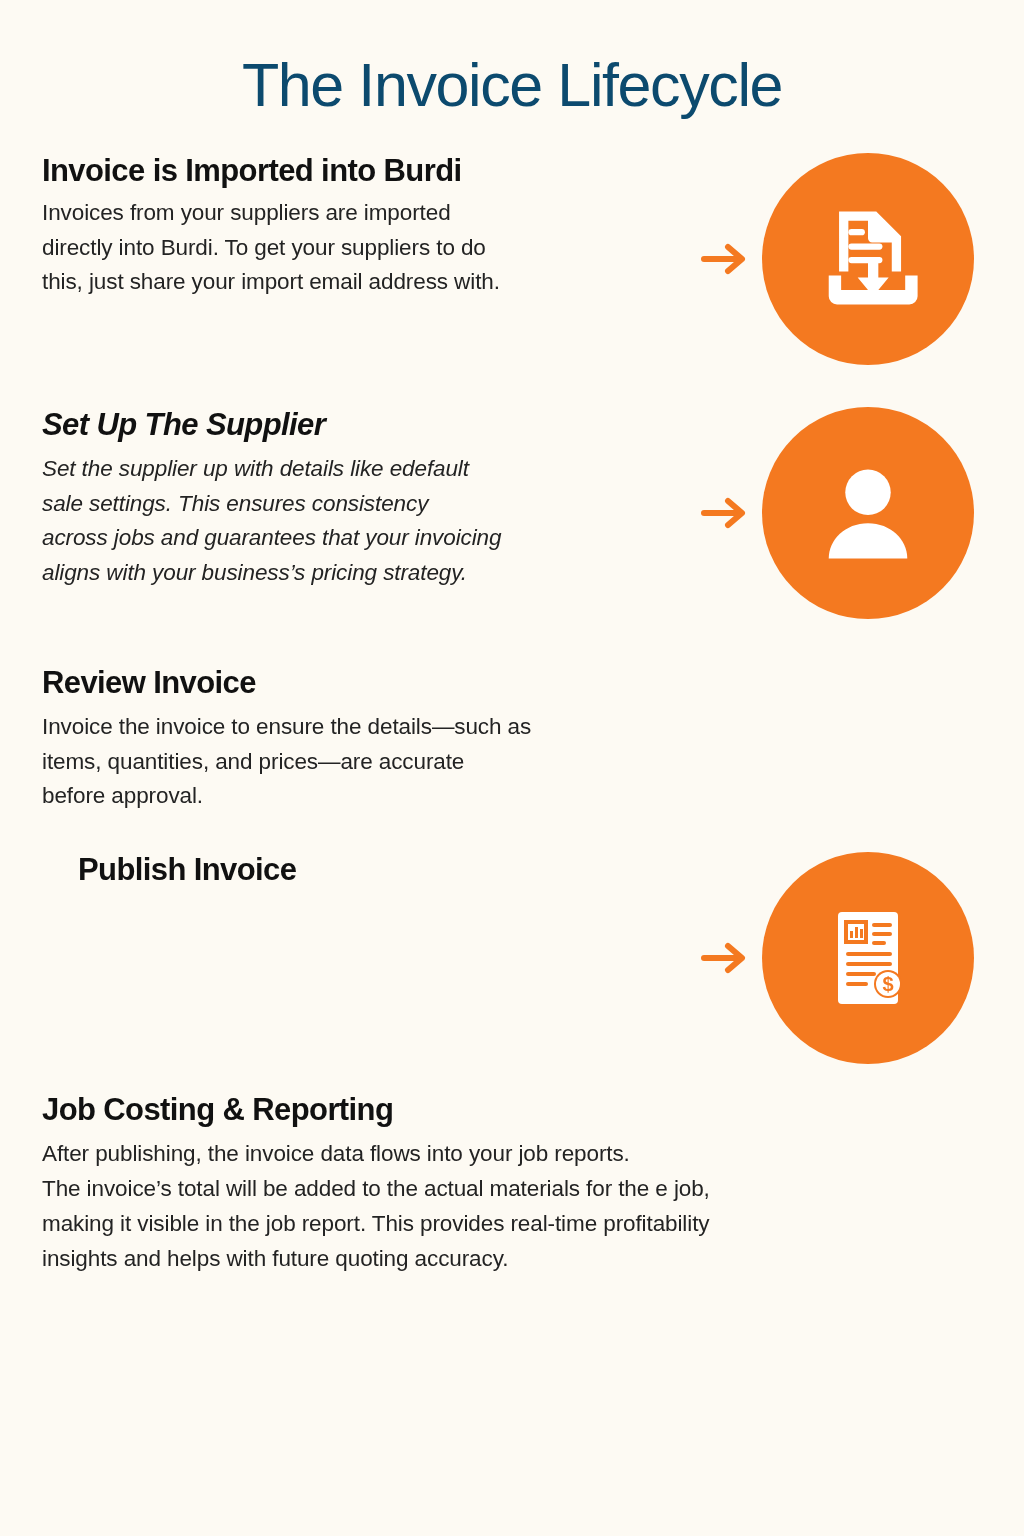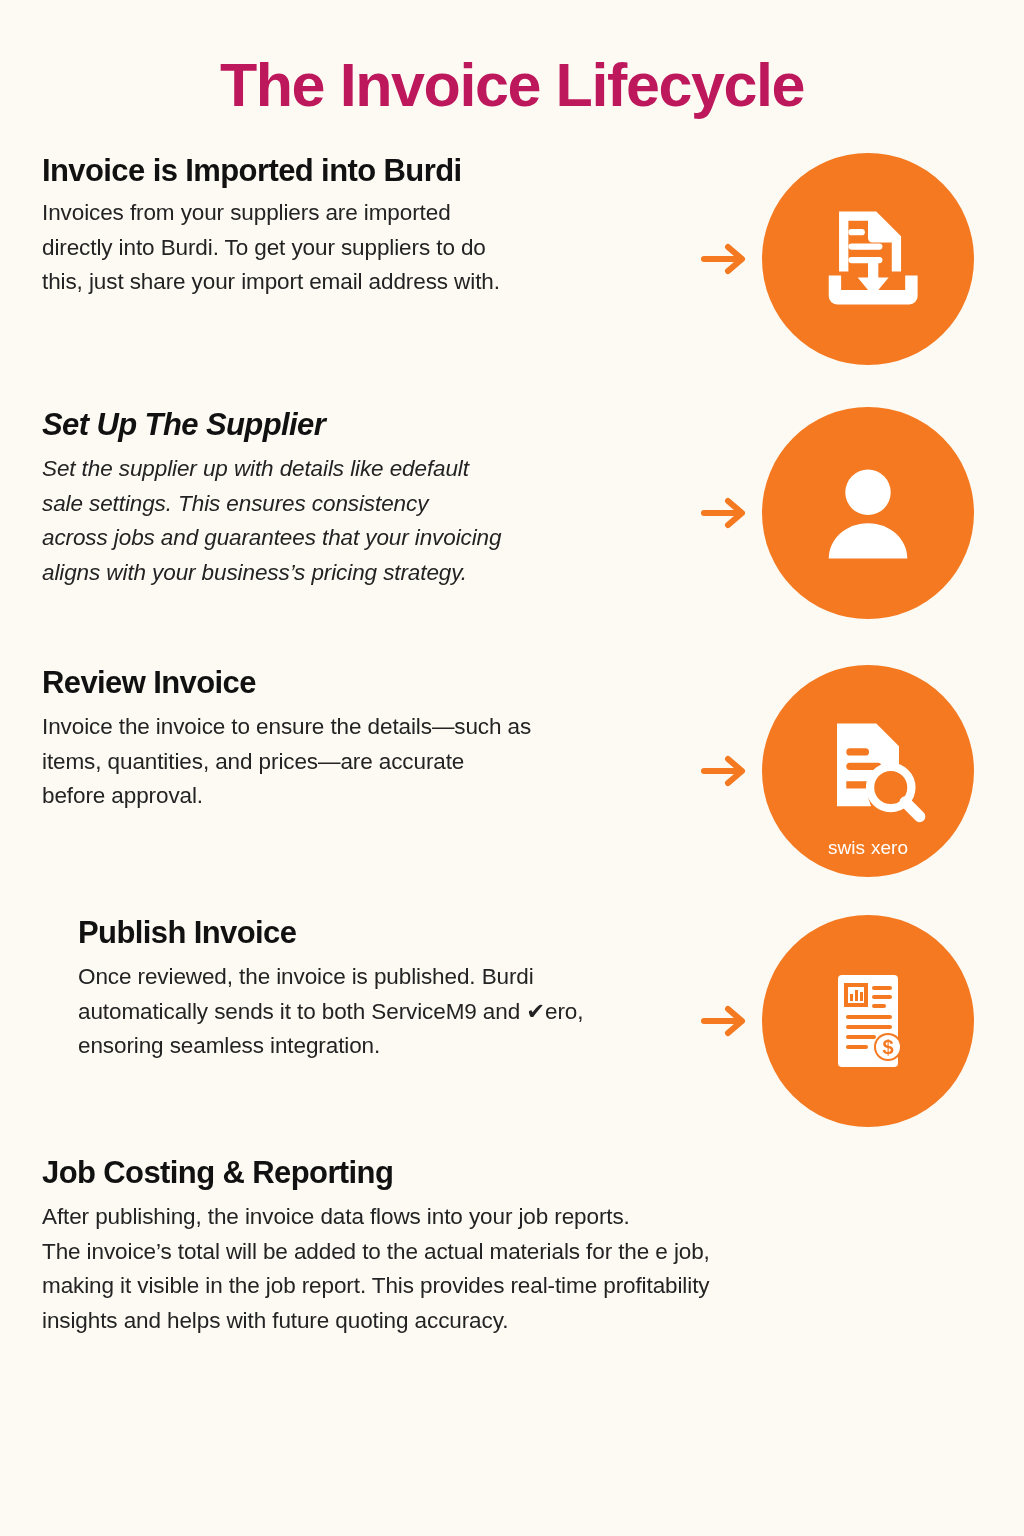--- a/index.html
+++ b/index.html
@@ -20,23 +20,23 @@
     padding: 0;
   }
 
   
   .title {
     margin: 0;
     padding-top: 52px;
     text-align: center;
     font-size: 61px;
     line-height: 1.1;
-    font-weight: bold;
+    font-weight: normal;
     letter-spacing: -1.4px;
-    color: #be185d;
+    color: #0c4a6e;
   }
 
   .intro {
     margin: 18px auto 0 auto;
     width: 840px;
     text-align: center;
     font-size: 25.5px;
     line-height: 1.65;
     color: #1c1c1c;
     letter-spacing: -0.2px;
@@ -209,55 +209,25 @@
       </div>
     </div>
 
     <div class="step step-3">
       <div class="step-text">
         <h2 class="step-title">Review Invoice</h2>
         <p class="step-body">Invoice the invoice to ensure the details—such as
 items, quantities, and prices—are accurate
 before approval.</p>
       </div>
-      <div class="step-visual">
-        <span class="arrow">
-          <svg viewBox="0 0 54 40" width="54" height="40">
-            <g fill="none" stroke="#f47920" stroke-width="6" stroke-linecap="round" stroke-linejoin="round">
-              <path d="M6 20 H42"></path>
-              <path d="M30 8 L44 20 L30 32"></path>
-            </g>
-          </svg>
-        </span>
-        <div class="circle" style="position:relative;">
-          <span>
-            <svg viewBox="0 0 120 120" width="124" height="124">
-              <g fill="#ffffff">
-                <path d="M30 14 h38 l22 22 v20 a30 30 0 0 0-26 14 H39 v7 h21 a30 30 0 0 0 3 17 H30 z"></path>
-                <rect x="39" y="38" width="22" height="7" rx="3.5" fill="#f47920"></rect>
-                <rect x="39" y="52" width="34" height="7" rx="3.5" fill="#f47920"></rect>
-                <circle cx="82" cy="76" r="20" fill="none" stroke="#ffffff" stroke-width="8"></circle>
-                <path d="M96 90 L110 104" stroke="#ffffff" stroke-width="11" stroke-linecap="round"></path>
-              </g>
-            </svg>
-          </span>
-          <div class="badge-row">
-            <span>swis</span>
-            <span>xero</span>
-          </div>
-        </div>
-      </div>
     </div>
 
     <div class="step step-4">
       <div class="step-text">
         <h2 class="step-title">Publish Invoice</h2>
-        <p class="step-body">Once reviewed, the invoice is published. Burdi
-automatically sends it to both ServiceM9 and ✔ero,
-ensoring seamless integration.</p>
       </div>
       <div class="step-visual">
         <span class="arrow">
           <svg viewBox="0 0 54 40" width="54" height="40">
             <g fill="none" stroke="#f47920" stroke-width="6" stroke-linecap="round" stroke-linejoin="round">
               <path d="M6 20 H42"></path>
               <path d="M30 8 L44 20 L30 32"></path>
             </g>
           </svg>
         </span>

